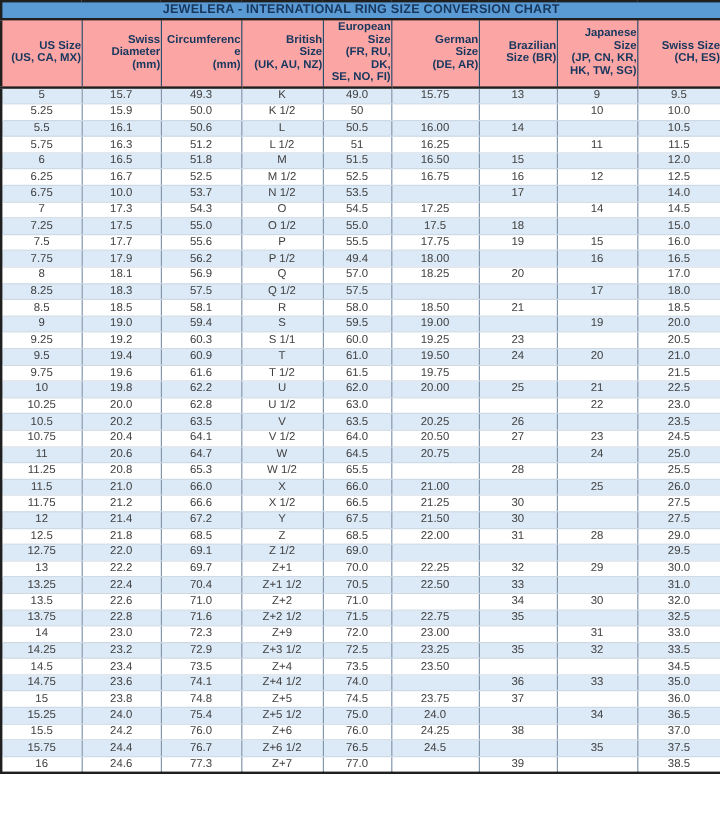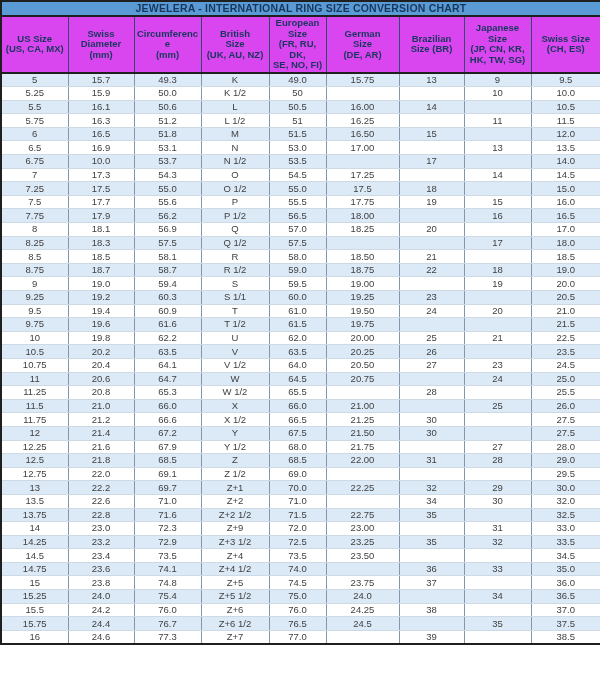--- a/index.html
+++ b/index.html
@@ -36,26 +36,26 @@
     font-weight: bold;
     font-size: 10.5px;
     text-align: center;
     height: 13px;
     padding: 0;
     line-height: 13px;
     border-bottom: 2px solid #1f1f1f;
     letter-spacing: 0.2px;
   }
   th.col-head {
-    background: #d946ef;
+    background: #fca5a5;
     color: #17375d;
     font-weight: bold;
     font-size: 9.5px;
     line-height: 10.5px;
-    text-align: center;
+    text-align: right;
     vertical-align: middle;
     height: 52px;
     padding: 1px 0;
     border-left: 1px solid #2e4d6b;
     border-right: 1px solid #2e4d6b;
     border-bottom: 2px solid #1f1f1f;
   }
   tbody td {
     font-size: 9.5px;
     color: #3f3f3f;
@@ -191,29 +191,29 @@
           <td>16.5</td>
           <td>51.8</td>
           <td>M</td>
           <td>51.5</td>
           <td>16.50</td>
           <td>15</td>
           <td></td>
           <td>12.0</td>
         </tr>
         <tr>
-          <td>6.5</td>
-          <td>16.9</td>
-          <td>53.1</td>
-          <td>N</td>
-          <td>53.0</td>
-          <td>17.00</td>
-          <td></td>
-          <td>13</td>
-          <td>13.5</td>
+          <td>6.25</td>
+          <td>16.7</td>
+          <td>52.5</td>
+          <td>M 1/2</td>
+          <td>52.5</td>
+          <td>16.75</td>
+          <td>16</td>
+          <td>12</td>
+          <td>12.5</td>
         </tr>
         <tr>
           <td>6.75</td>
           <td>10.0</td>
           <td>53.7</td>
           <td>N 1/2</td>
           <td>53.5</td>
           <td></td>
           <td>17</td>
           <td></td>
@@ -250,21 +250,21 @@
           <td>17.75</td>
           <td>19</td>
           <td>15</td>
           <td>16.0</td>
         </tr>
         <tr>
           <td>7.75</td>
           <td>17.9</td>
           <td>56.2</td>
           <td>P 1/2</td>
-          <td>56.5</td>
+          <td>49.4</td>
           <td>18.00</td>
           <td></td>
           <td>16</td>
           <td>16.5</td>
         </tr>
         <tr>
           <td>8</td>
           <td>18.1</td>
           <td>56.9</td>
           <td>Q</td>
@@ -288,31 +288,20 @@
         <tr>
           <td>8.5</td>
           <td>18.5</td>
           <td>58.1</td>
           <td>R</td>
           <td>58.0</td>
           <td>18.50</td>
           <td>21</td>
           <td></td>
           <td>18.5</td>
-        </tr>
-        <tr>
-          <td>8.75</td>
-          <td>18.7</td>
-          <td>58.7</td>
-          <td>R 1/2</td>
-          <td>59.0</td>
-          <td>18.75</td>
-          <td>22</td>
-          <td>18</td>
-          <td>19.0</td>
         </tr>
         <tr>
           <td>9</td>
           <td>19.0</td>
           <td>59.4</td>
           <td>S</td>
           <td>59.5</td>
           <td>19.00</td>
           <td></td>
           <td>19</td>
@@ -356,20 +345,31 @@
           <td>19.8</td>
           <td>62.2</td>
           <td>U</td>
           <td>62.0</td>
           <td>20.00</td>
           <td>25</td>
           <td>21</td>
           <td>22.5</td>
         </tr>
         <tr>
+          <td>10.25</td>
+          <td>20.0</td>
+          <td>62.8</td>
+          <td>U 1/2</td>
+          <td>63.0</td>
+          <td></td>
+          <td></td>
+          <td>22</td>
+          <td>23.0</td>
+        </tr>
+        <tr>
           <td>10.5</td>
           <td>20.2</td>
           <td>63.5</td>
           <td>V</td>
           <td>63.5</td>
           <td>20.25</td>
           <td>26</td>
           <td></td>
           <td>23.5</td>
         </tr>
@@ -433,31 +433,20 @@
           <td>21.4</td>
           <td>67.2</td>
           <td>Y</td>
           <td>67.5</td>
           <td>21.50</td>
           <td>30</td>
           <td></td>
           <td>27.5</td>
         </tr>
         <tr>
-          <td>12.25</td>
-          <td>21.6</td>
-          <td>67.9</td>
-          <td>Y 1/2</td>
-          <td>68.0</td>
-          <td>21.75</td>
-          <td></td>
-          <td>27</td>
-          <td>28.0</td>
-        </tr>
-        <tr>
           <td>12.5</td>
           <td>21.8</td>
           <td>68.5</td>
           <td>Z</td>
           <td>68.5</td>
           <td>22.00</td>
           <td>31</td>
           <td>28</td>
           <td>29.0</td>
         </tr>
@@ -477,20 +466,31 @@
           <td>22.2</td>
           <td>69.7</td>
           <td>Z+1</td>
           <td>70.0</td>
           <td>22.25</td>
           <td>32</td>
           <td>29</td>
           <td>30.0</td>
         </tr>
         <tr>
+          <td>13.25</td>
+          <td>22.4</td>
+          <td>70.4</td>
+          <td>Z+1 1/2</td>
+          <td>70.5</td>
+          <td>22.50</td>
+          <td>33</td>
+          <td></td>
+          <td>31.0</td>
+        </tr>
+        <tr>
           <td>13.5</td>
           <td>22.6</td>
           <td>71.0</td>
           <td>Z+2</td>
           <td>71.0</td>
           <td></td>
           <td>34</td>
           <td>30</td>
           <td>32.0</td>
         </tr>

